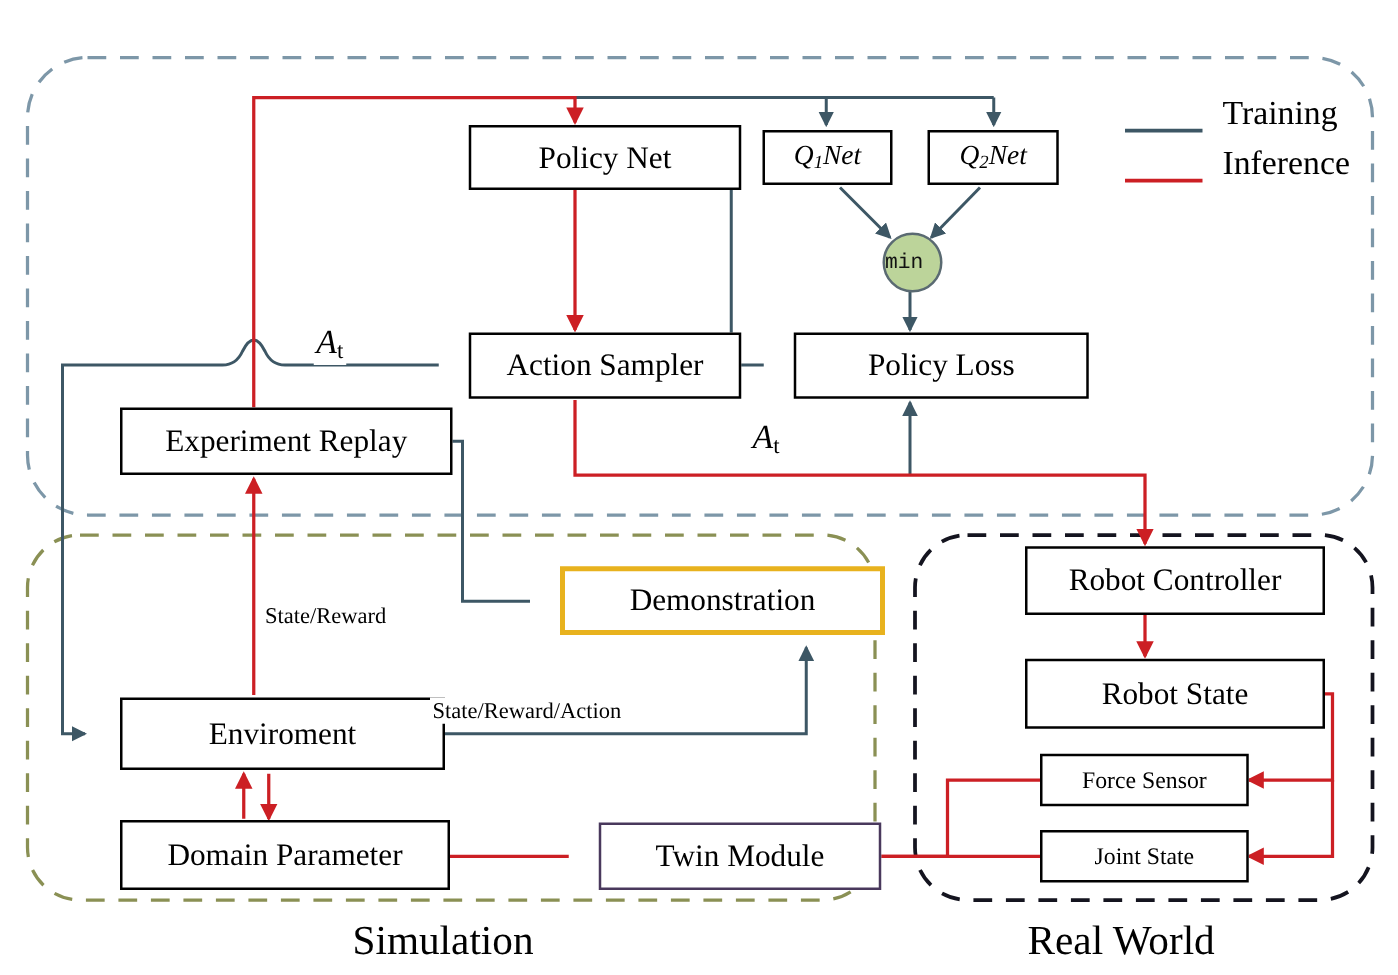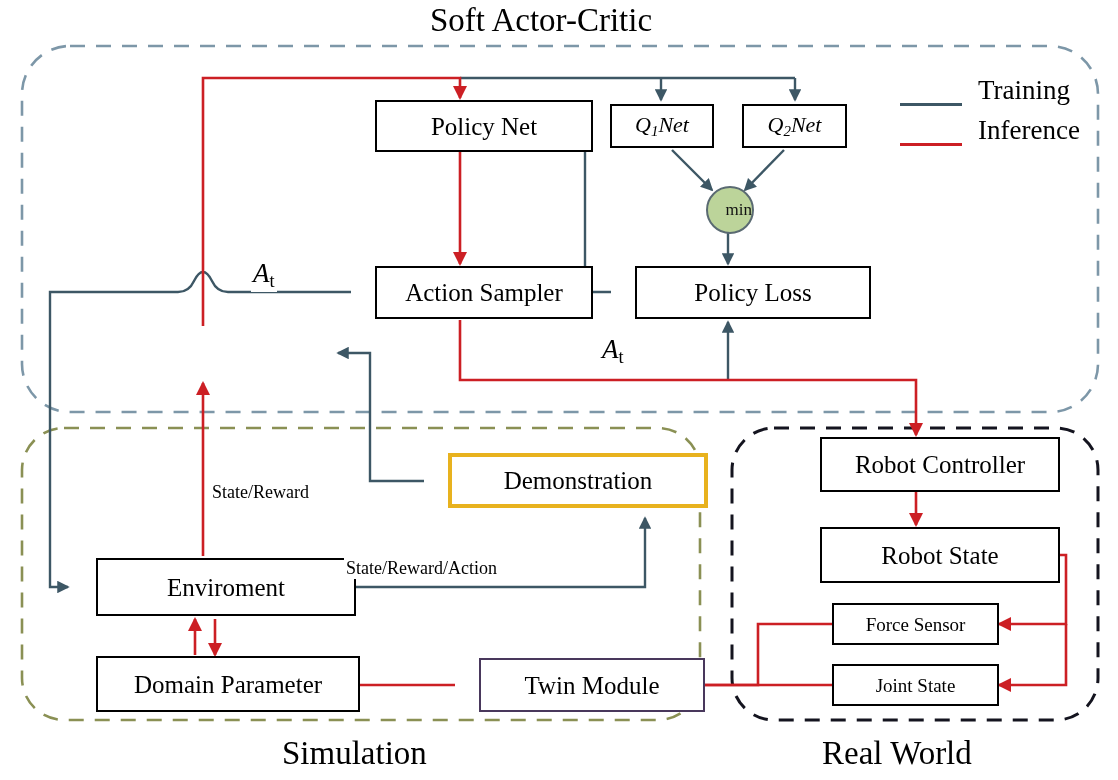--- a/index.html
+++ b/index.html
@@ -64,24 +64,24 @@
   .lbl-sr { font-size: 18px; }
 
   .minnode {
     position: absolute;
     width: 44px; height: 44px;
     border-radius: 50%;
     background: #bcd49a;
     border: 2px solid #5a6a72;
     display: flex;
     align-items: center;
-    justify-content: flex-end;
+    justify-content: flex-start;
     font-size: 17px;
     color: #111;
-    font-family: Liberation Serif, serif;
+    font-family: Liberation Mono, monospace;
     z-index: 5;
   }
   .legend {
     position: absolute;
     z-index: 7;
   }
   .legend-row {
     display: flex;
     align-items: flex-end;
     height: 40px;
@@ -187,20 +187,23 @@
   </div>
 
   <div class="node node-lg" style="left:351px; top:266px; width:218px; height:53px;">
     <span>Action Sampler</span>
   </div>
 
   <div class="node node-lg" style="left:611px; top:266px; width:236px; height:53px;">
     <span>Policy Loss</span>
   </div>
 
+  <div class="node node-lg" style="left:72px; top:326px; width:266px; height:54px;">
+    <span>Experiment Replay</span>
+  </div>
 
   <div class="node node-lg gold" style="left:424px; top:453px; width:260px; height:55px;">
     <span>Demonstration</span>
   </div>
 
   <div class="node node-lg" style="left:72px; top:558px; width:260px; height:58px;">
     <span>Enviroment</span>
   </div>
 
   <div class="node node-lg" style="left:72px; top:656px; width:264px; height:56px;">
@@ -236,23 +239,20 @@
   </div>
 
   <div class="edge-label lbl-sr" style="left:210px; top:482px;">
     <span>State/Reward</span>
   </div>
 
   <div class="edge-label lbl-sr" style="left:344px; top:558px;">
     <span>State/Reward/Action</span>
   </div>
 
-  <div class="group-title" style="left:430px; top:2px;">
-    <span>Soft Actor-Critic</span>
-  </div>
 
   <div class="group-title" style="left:822px; top:735px;">
     <span>Real World</span>
   </div>
 
   <div class="group-title" style="left:282px; top:735px;">
     <span>Simulation</span>
   </div>
 
   <div class="legend" style="left:900px; top:66px;">

